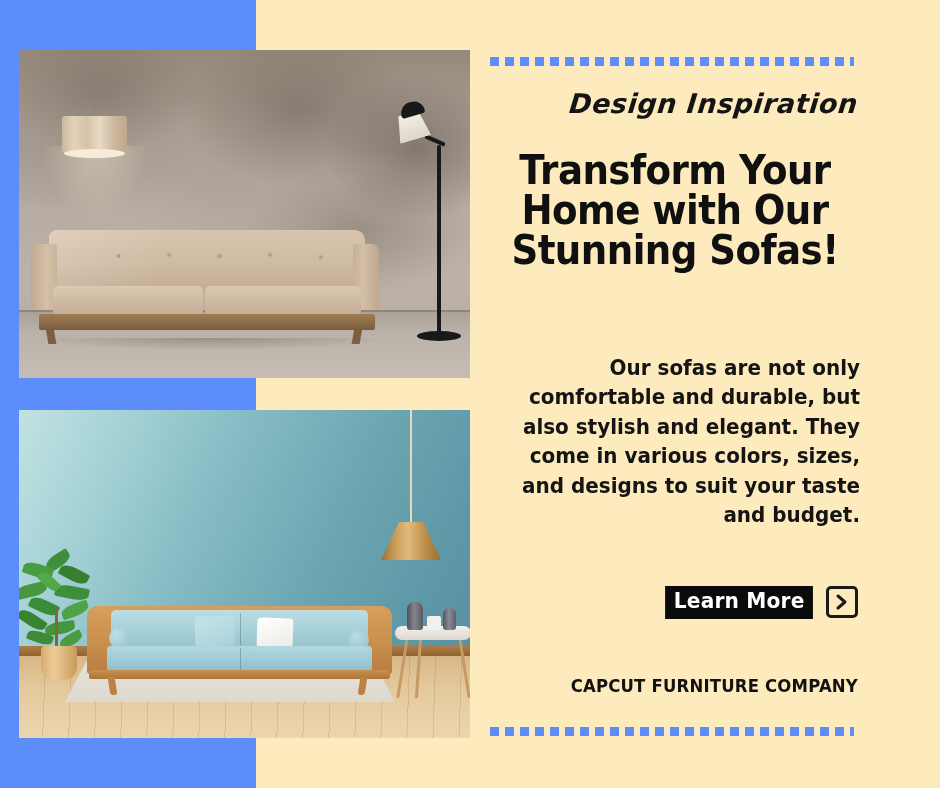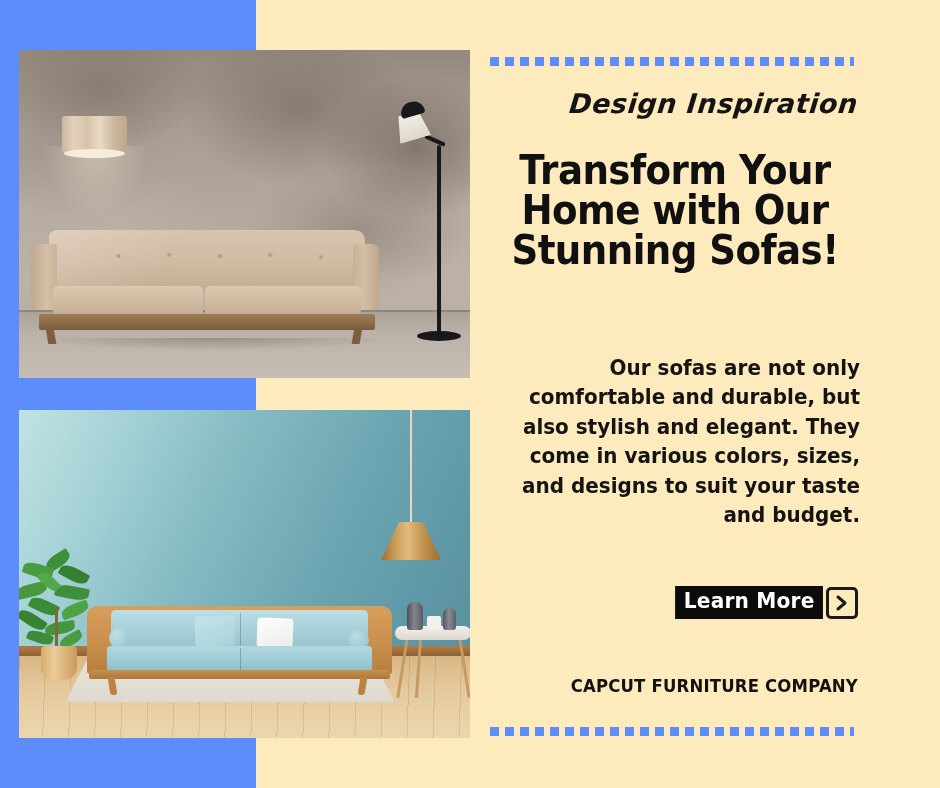--- a/index.html
+++ b/index.html
@@ -272,21 +272,21 @@
     text-align:right;
     font-family:"DejaVu Sans", sans-serif;
     font-weight:bold;
     font-size:21px;line-height:1.40;
     color:#141414;
     transform:scaleX(.95);
     transform-origin:right top;
   }
   .cta-row{
     position:absolute;right:2px;top:586px;
-    display:flex;align-items:flex-end;
+    display:flex;align-items:flex-start;gap:10px;
   }
   .learn-btn{
     background:#0b0b0b;color:#ffffff;
     font-family:"DejaVu Sans", sans-serif;
     font-weight:bold;font-size:21px;
     padding:4px 9px 6px 9px;
     line-height:1.1;
     letter-spacing:.2px;
     border:none;cursor:pointer;
     transform:scaleX(.96);

